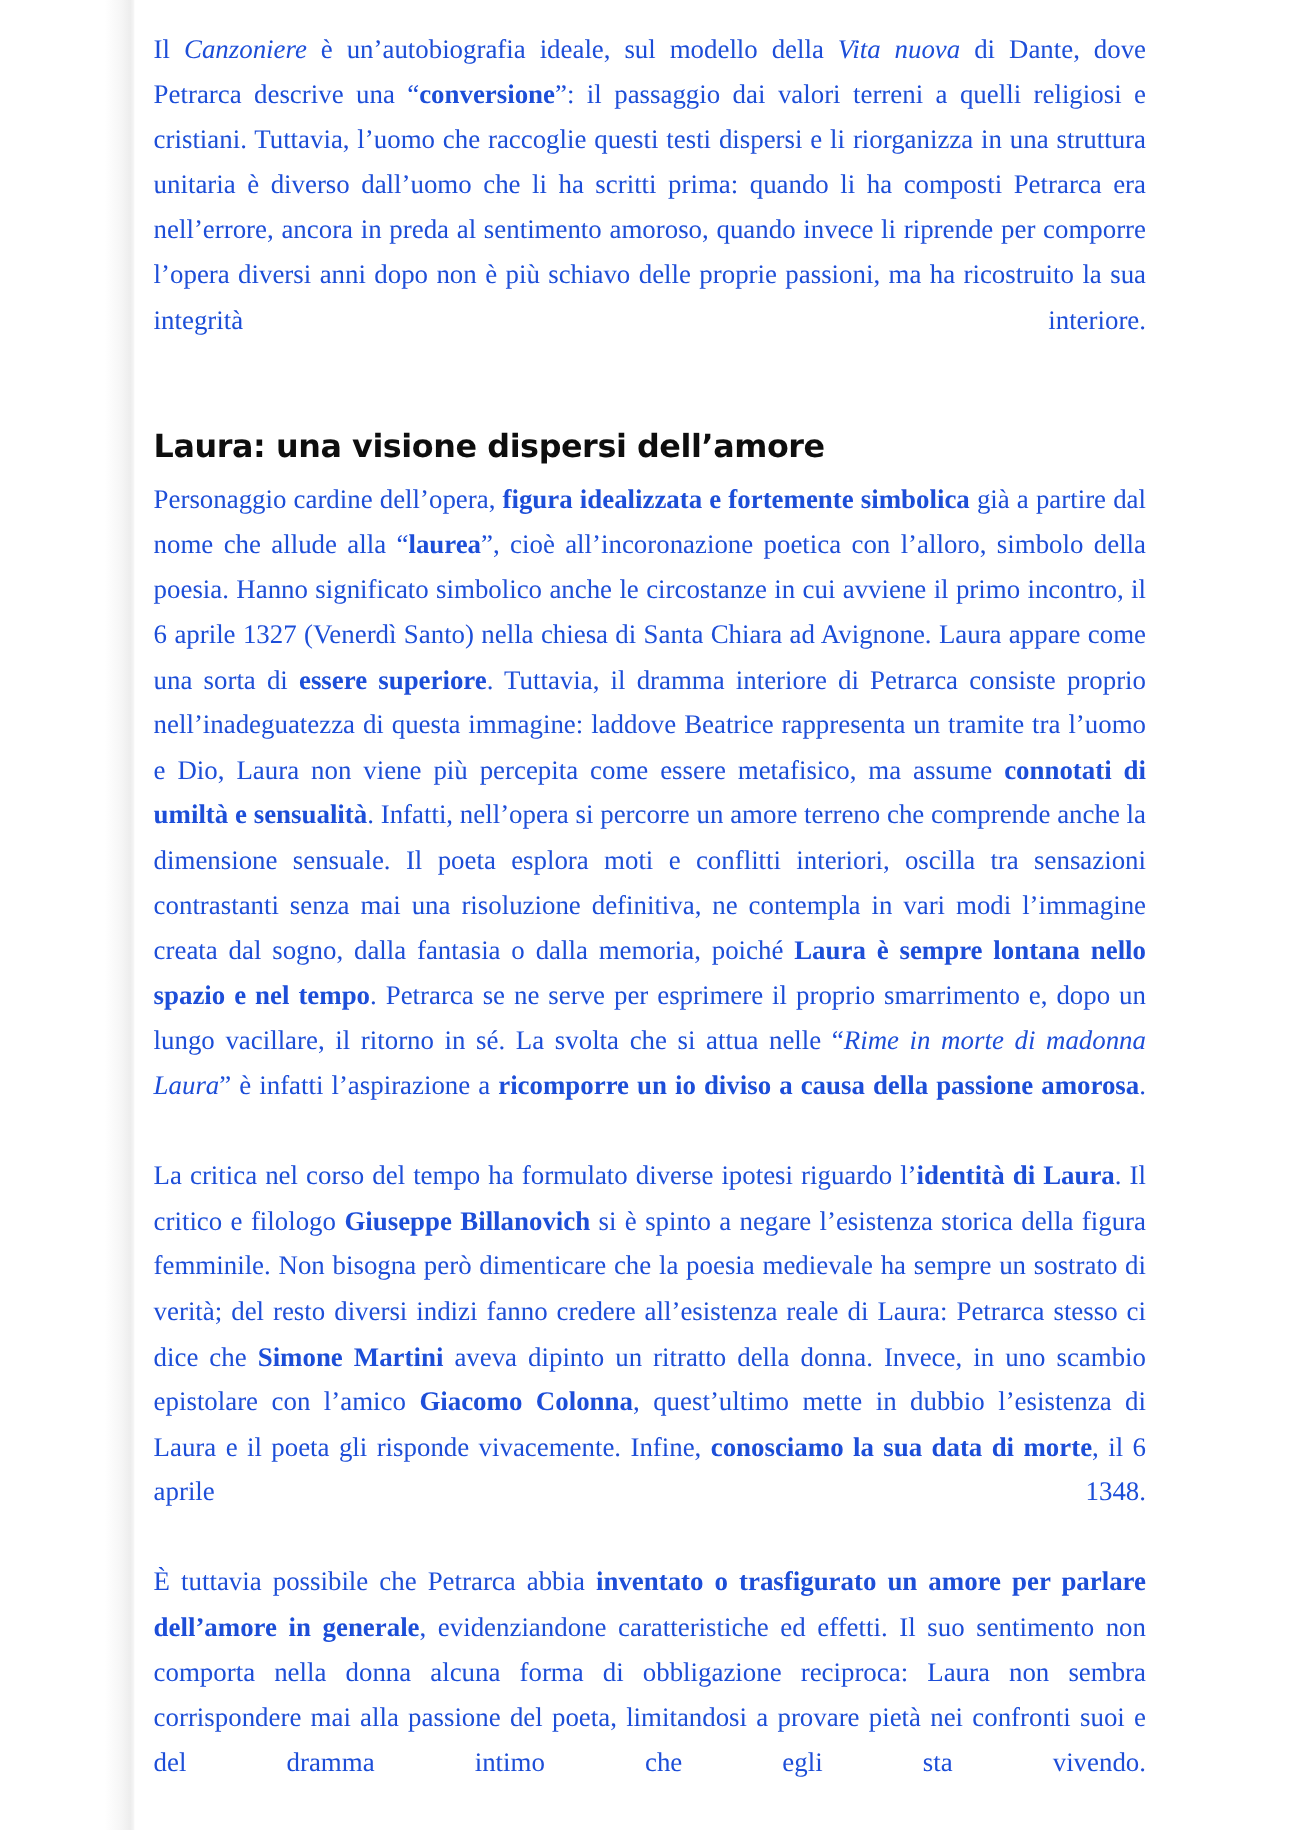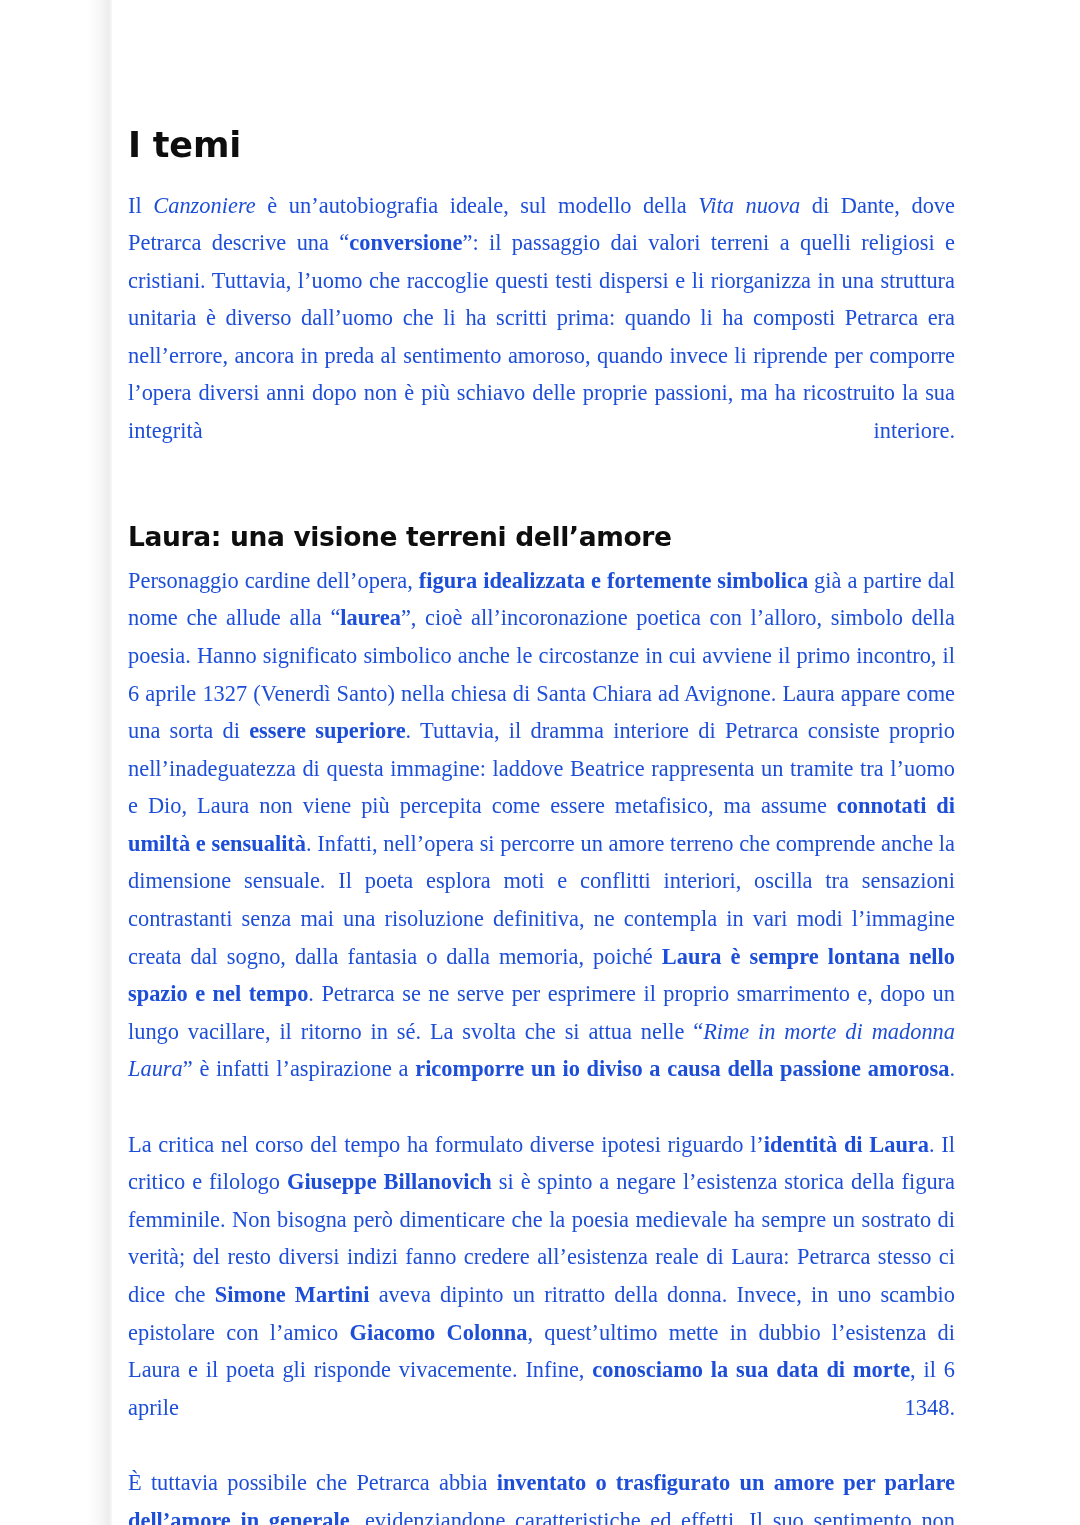--- a/index.html
+++ b/index.html
@@ -95,25 +95,24 @@
     width: 100%;
   }
 </style>
 </head>
 <body>
 
 <div class="page-edge"></div>
 
 <div class="page">
 
-  <h1 class="doc-title">I temi</h1>
 
   <p class="body-par first-par"><span>Il </span><i>Canzoniere</i><span> è un’autobiografia ideale, sul modello della </span><i>Vita nuova</i><span> di Dante, dove Petrarca descrive una “</span><b>conversione</b><span>”: il passaggio dai valori terreni a quelli religiosi e cristiani. Tuttavia, l’uomo che raccoglie questi testi dispersi e li riorganizza in una struttura unitaria è diverso dall’uomo che li ha scritti prima: quando li ha composti Petrarca era nell’errore, ancora in preda al sentimento amoroso, quando invece li riprende per comporre l’opera diversi anni dopo non è più schiavo delle proprie passioni, ma ha ricostruito la sua integrità interiore.</span></p>
 
-  <h2 class="section-title">Laura: una visione terreni dell’amore</h2>
+  <h2 class="section-title">Laura: una visione dispersi dell’amore</h2>
 
   <p class="body-par after-heading"><span>Personaggio cardine dell’opera, </span><b>figura idealizzata e fortemente simbolica</b><span> già a partire dal nome che allude alla “</span><b>laurea</b><span>”, cioè all’incoronazione poetica con l’alloro, simbolo della poesia. Hanno significato simbolico anche le circostanze in cui avviene il primo incontro, il 6 aprile 1327 (Venerdì Santo) nella chiesa di Santa Chiara ad Avignone. Laura appare come una sorta di </span><b>essere superiore</b><span>. Tuttavia, il dramma interiore di Petrarca consiste proprio nell’inadeguatezza di questa immagine: laddove Beatrice rappresenta un tramite tra l’uomo e Dio, Laura non viene più percepita come essere metafisico, ma assume </span><b>connotati di umiltà e sensualità</b><span>. Infatti, nell’opera si percorre un amore terreno che comprende anche la dimensione sensuale. Il poeta esplora moti e conflitti interiori, oscilla tra sensazioni contrastanti senza mai una risoluzione definitiva, ne contempla in vari modi l’immagine creata dal sogno, dalla fantasia o dalla memoria, poiché </span><b>Laura è sempre lontana nello spazio e nel tempo</b><span>. Petrarca se ne serve per esprimere il proprio smarrimento e, dopo un lungo vacillare, il ritorno in sé. La svolta che si attua nelle “</span><i>Rime in morte di madonna Laura</i><span>” è infatti l’aspirazione a </span><b>ricomporre un io diviso a causa della passione amorosa</b><span>.</span></p>
 
   <p class="body-par tight"><span>La critica nel corso del tempo ha formulato diverse ipotesi riguardo l’</span><b>identità di Laura</b><span>. Il critico e filologo </span><b>Giuseppe Billanovich</b><span> si è spinto a negare l’esistenza storica della figura femminile. Non bisogna però dimenticare che la poesia medievale ha sempre un sostrato di verità; del resto diversi indizi fanno credere all’esistenza reale di Laura: Petrarca stesso ci dice che </span><b>Simone Martini</b><span> aveva dipinto un ritratto della donna. Invece, in uno scambio epistolare con l’amico </span><b>Giacomo Colonna</b><span>, quest’ultimo mette in dubbio l’esistenza di Laura e il poeta gli risponde vivacemente. Infine, </span><b>conosciamo la sua data di morte</b><span>, il 6 aprile 1348.</span></p>
 
   <p class="body-par tight"><span>È tuttavia possibile che Petrarca abbia </span><b>inventato o trasfigurato un amore per parlare dell’amore in generale</b><span>, evidenziandone caratteristiche ed effetti. Il suo sentimento non comporta nella donna alcuna forma di obbligazione reciproca: Laura non sembra corrispondere mai alla passione del poeta, limitandosi a provare pietà nei confronti suoi e del dramma intimo che egli sta vivendo.</span></p>
 
 </div>
 
 </body></html>

